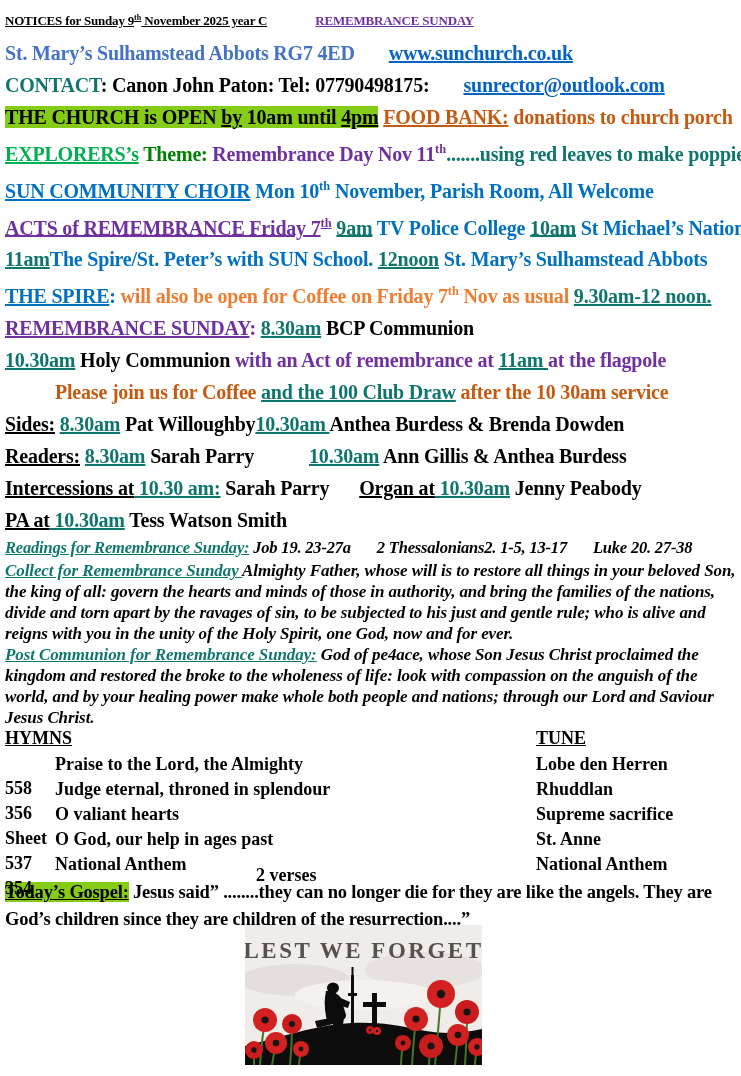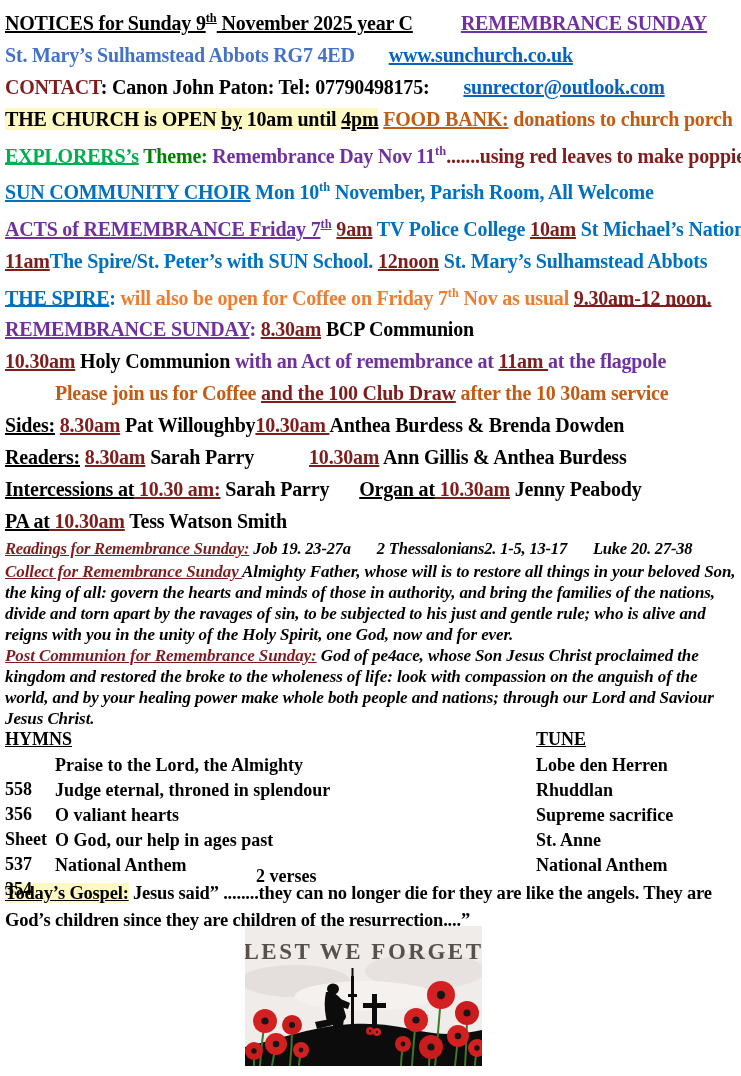--- a/index.html
+++ b/index.html
@@ -2,21 +2,21 @@
 <html><head>
 <meta charset="utf-8">
 <style>
   html,body{margin:0;padding:0;}
   body{
     width:741px;height:1076px;background:#ffffff;overflow:hidden;
     font-family:"Liberation Serif", serif;font-weight:bold;
   }
   .doc{padding:2px 0 0 5px;}
   .line{margin:0;font-size:20px;line-height:32px;white-space:pre;letter-spacing:-0.2px;}
-  .line.big{font-size:20px;}
+  .line.big{font-size:13px;}
   .line.readings{font-size:16.5px;line-height:24px;}
   .para{margin:0;font-size:17px;line-height:21px;white-space:normal;font-style:italic;width:735px;letter-spacing:-0.1px;}
   .gospel{margin:0;font-size:18.5px;line-height:27px;white-space:normal;width:733px;letter-spacing:-0.2px;}
   .indent{padding-left:50px;}
   .seg{text-decoration:none;}
   .u{text-decoration:underline;}
   .sup{font-size:0.62em;vertical-align:super;letter-spacing:0;}
   .i{font-style:italic;}
   .gap{display:inline-block;}
   a.seg{cursor:pointer;}
@@ -30,21 +30,21 @@
   .hymn-row span{position:absolute;top:0;white-space:pre;}
   .h-num{left:0;margin-top:24px;}
   .h-title{left:50px;}
   .h-extra{left:251px;margin-top:11px;}
   .h-tune{left:531px;}
   .img-wrap{width:237px;height:152px;margin:-8px 0 0 240px;}
   .img-wrap svg{display:block;}
   .bottom{margin-top:4px;}
   .bottom .line{line-height:25px;}
 </style>
-<style id="dyn-style">.c-black{color:#000000;}.c-red{color:#7f1d1d;}.c-purple{color:#7030A0;}.c-blue_header{color:#4472C4;}.c-blue{color:#0070C0;}.c-link{color:#0563C1;}.c-brown{color:#C55A11;}.c-orange{color:#ED7D31;}.c-green_bright{color:#00B050;}.c-green_dark{color:#008000;}.hl{background:#fef9c3;}</style>
+<style id="dyn-style">.c-black{color:#000000;}.c-red{color:#0f766e;}.c-purple{color:#7030A0;}.c-blue_header{color:#4472C4;}.c-blue{color:#0070C0;}.c-link{color:#0563C1;}.c-brown{color:#C55A11;}.c-orange{color:#ED7D31;}.c-green_bright{color:#00B050;}.c-green_dark{color:#008000;}.hl{background:#84cc16;}</style>
 </head>
 <body>
 
 <div class="doc">
 
   <div>
       <p class="line big"><span class="seg c-black u">NOTICES for Sunday 9</span><span class="seg c-black u sup">th</span><span class="seg c-black u"> November 2025 year C</span><span class="gap" style="width: 48px;"></span><span class="seg c-purple u">REMEMBRANCE SUNDAY</span></p>
       <p class="line"><span class="seg c-blue_header">St. Mary’s Sulhamstead Abbots RG7 4ED</span><span class="gap" style="width: 34px;"></span><a class="seg c-link u">www.sunchurch.co.uk</a></p>
       <p class="line"><span class="seg c-red">CONTACT</span><span class="seg c-black">: Canon John Paton: Tel: 07790498175:</span><span class="gap" style="width: 34px;"></span><a class="seg c-link u">sunrector@outlook.com</a></p>
       <p class="line"><span class="seg c-black hl">THE CHURCH is OPEN </span><span class="seg c-black u hl">by</span><span class="seg c-black hl"> 10am until </span><span class="seg c-black u hl">4pm</span><span class="seg c-black"> </span><span class="seg c-brown u">FOOD BANK:</span><span class="seg c-brown"> donations to church porch</span></p>

